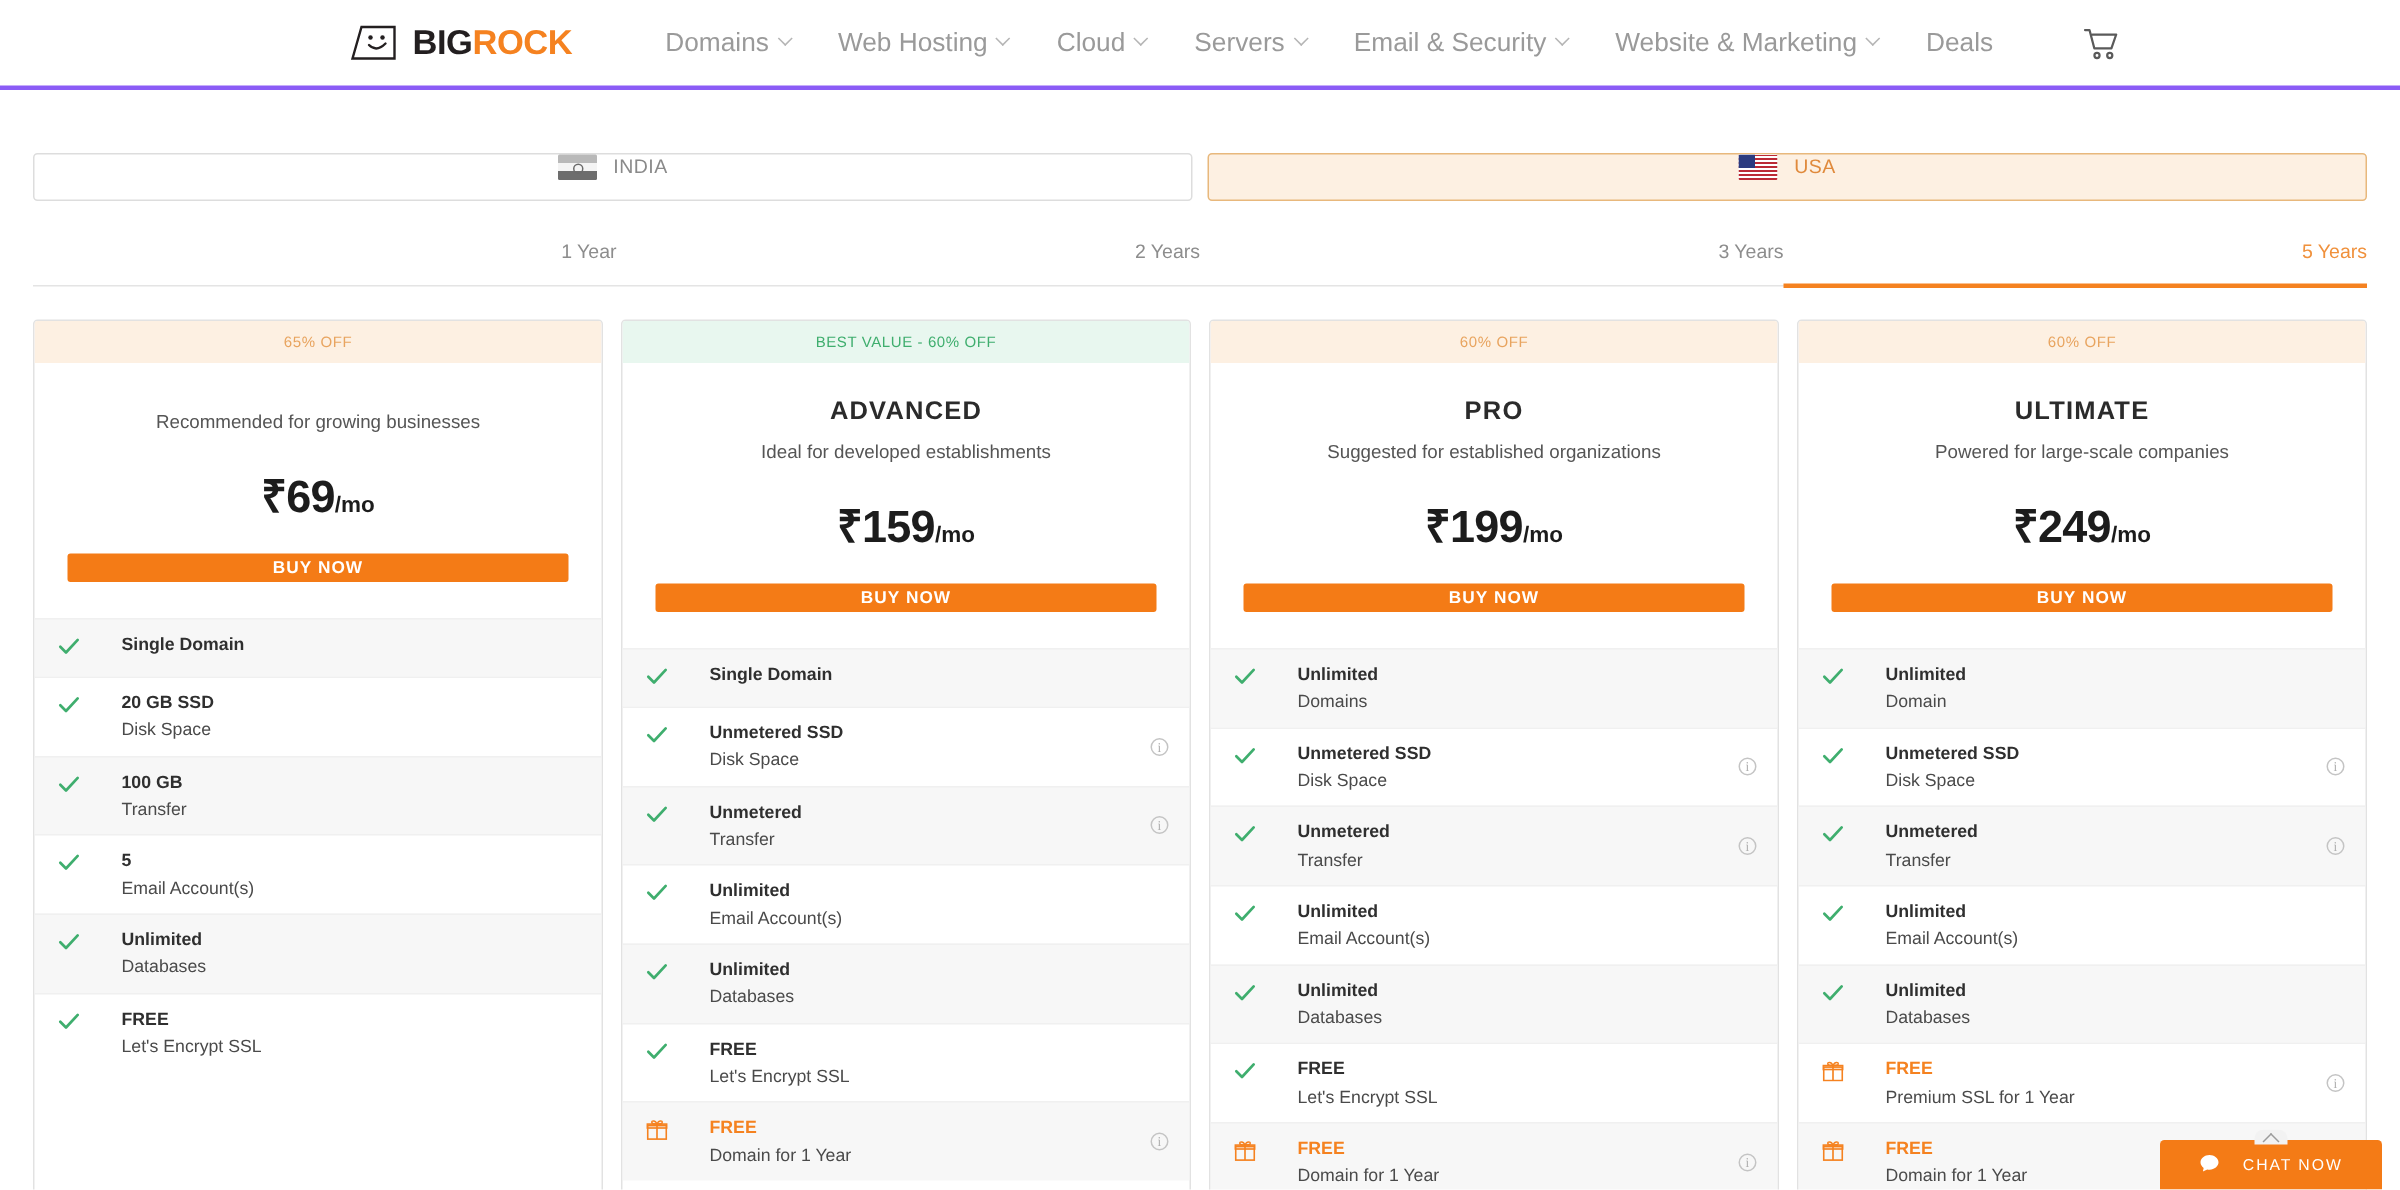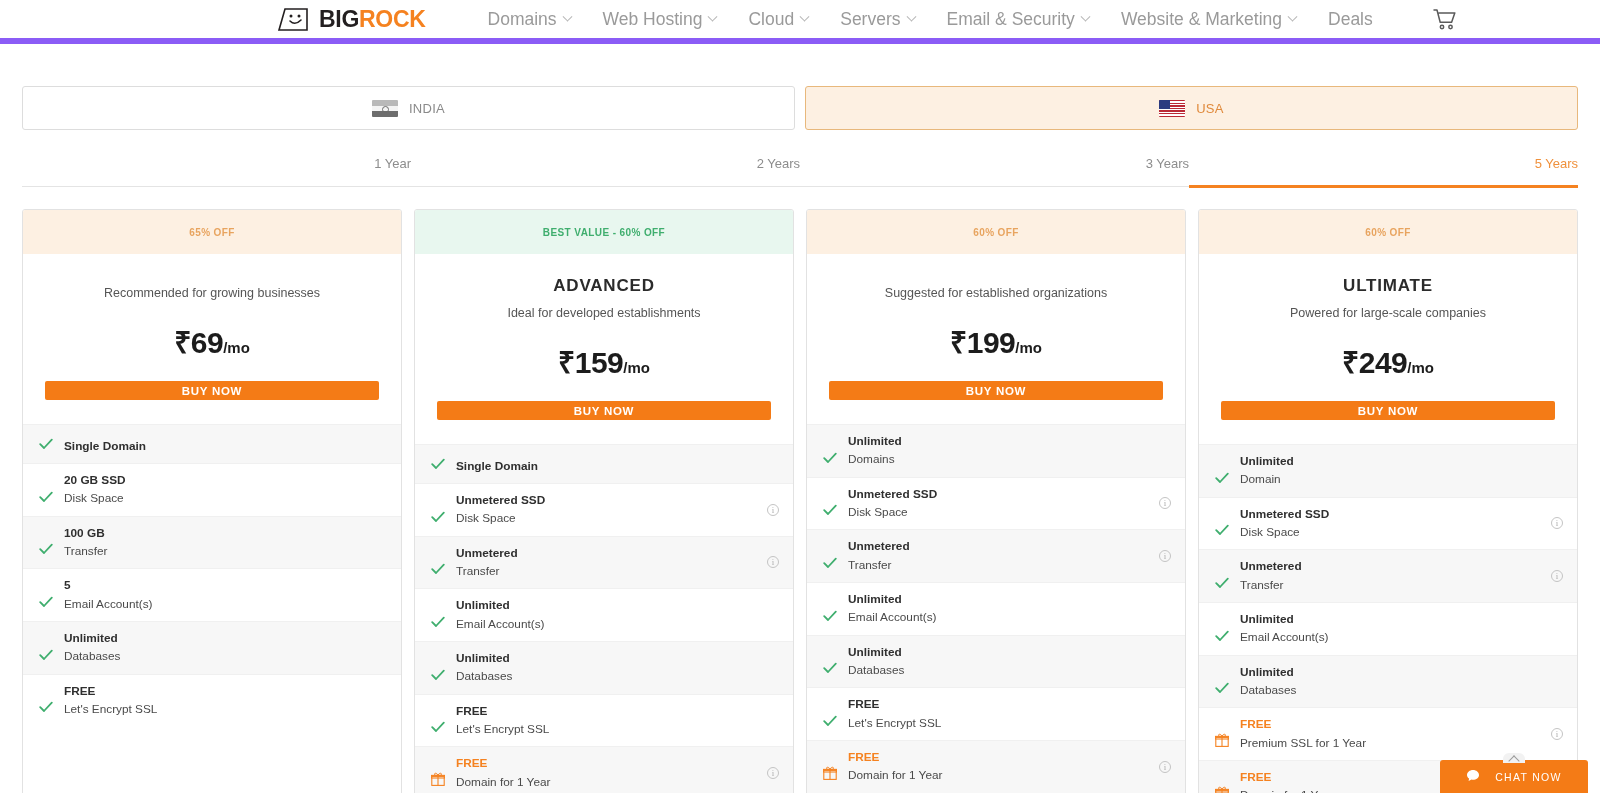--- a/index.html
+++ b/index.html
@@ -7,27 +7,26 @@
     width: 1600px;
     height: 793px;
     overflow: hidden;
     background: #ffffff;
     font-family: "Liberation Sans", sans-serif;
     color: #333333;
   }
 
   
   .navbar {
-    height: 44px;
+    height: 60px;
     display: flex;
     align-items: center;
-    border-bottom: 6px solid #8b5cf6;
+    border-bottom: 3px solid #8b5cf6;
     background: #ffffff;
     position: relative;
-    padding-left: 44px;
   }
   .logo-wrap {
     display: flex;
     align-items: center;
     gap: 9px;
     margin-left: 232px;
   }
   .logo-mark {
     width: 34px; height: 25px;
     position: relative;
@@ -74,25 +73,24 @@
   .page {
     padding: 0 22px;
   }
   .country-row {
     display: flex;
     gap: 10px;
     margin-top: 42px;
   }
   .country-tab {
     flex: 1;
-    height: 44px;
+    height: 32px;
     border: 1px solid #dddddd;
     border-radius: 3px;
     display: flex;
-    align-items: center;
     justify-content: center;
     gap: 11px;
     font-size: 13px;
     color: #8a8a8a;
     letter-spacing: .3px;
     background: #ffffff;
     cursor: pointer;
   }
   .country-tab.active {
     background: #fdf0e2;
@@ -155,29 +153,29 @@
   .card {
     flex: 1;
     border: 1px solid #e2e2e2;
     border-radius: 3px;
     background: #ffffff;
     overflow: hidden;
     display: flex;
     flex-direction: column;
   }
   .badge {
-    height: 44px;
+    height: 28px;
     display: flex;
     align-items: center;
     justify-content: center;
     font-size: 10px;
     letter-spacing: .4px;
     background: #fdf0e2;
     color: #e8a45f;
-    font-weight: bold;
+    font-weight: normal;
   }
   .badge.green { background: #e8f7ef; color: #3fae6e; }
   .card-body { padding: 22px 22px 0; }
   .plan-name {
     text-align: center;
     font-size: 17px;
     font-weight: bold;
     letter-spacing: .8px;
     color: #2b2b2b;
   }
@@ -206,22 +204,22 @@
     color: #ffffff;
     font-size: 11.5px;
     font-weight: bold;
     letter-spacing: .7px;
     cursor: pointer;
     font-family: "Liberation Sans", sans-serif;
   }
   .feature-list { margin-top: 24px; }
   .feature {
     display: flex;
-    align-items: flex-end;
-    gap: 11px;
+    align-items: flex-start;
+    gap: 28px;
     padding: 9px 14px 9px 16px;
     border-top: 1px solid #f0f0f0;
     position: relative;
     min-height: 30px;
   }
   .feature.alt { background: #f7f7f7; }
   .f-icon { flex: none; width: 14px; padding-top: 2px; }
   .f-text { flex: 1; line-height: 1.3; }
   .f-title {
     font-size: 11.8px;
@@ -500,20 +498,21 @@
               <div class="f-title free">FREE</div>
               <div class="f-sub">Domain for 1 Year</div>
             </div>
             <span class="info-icon">i</span>
           </div>
         </div>
       </div>
       <div class="card">
         <div class="badge">60% OFF</div>
         <div class="card-body">
+          <div class="plan-name">PRO</div>
           <div class="plan-desc">Suggested for established organizations</div>
           <div class="price"><span class="price-main">₹199</span><span class="price-per">/mo</span></div>
           <button class="buy-btn">BUY NOW</button>
         </div>
         <div class="feature-list">
           <div class="feature alt">
             <span class="f-icon"><svg width="14" height="12" viewBox="0 0 14 12">
                 <path d="M1.2 6.2 L5 10 L12.8 1.6" fill="none" stroke="#3fae6e" stroke-width="1.8" stroke-linecap="round" stroke-linejoin="round"></path>
               </svg></span>
             <div class="f-text">

